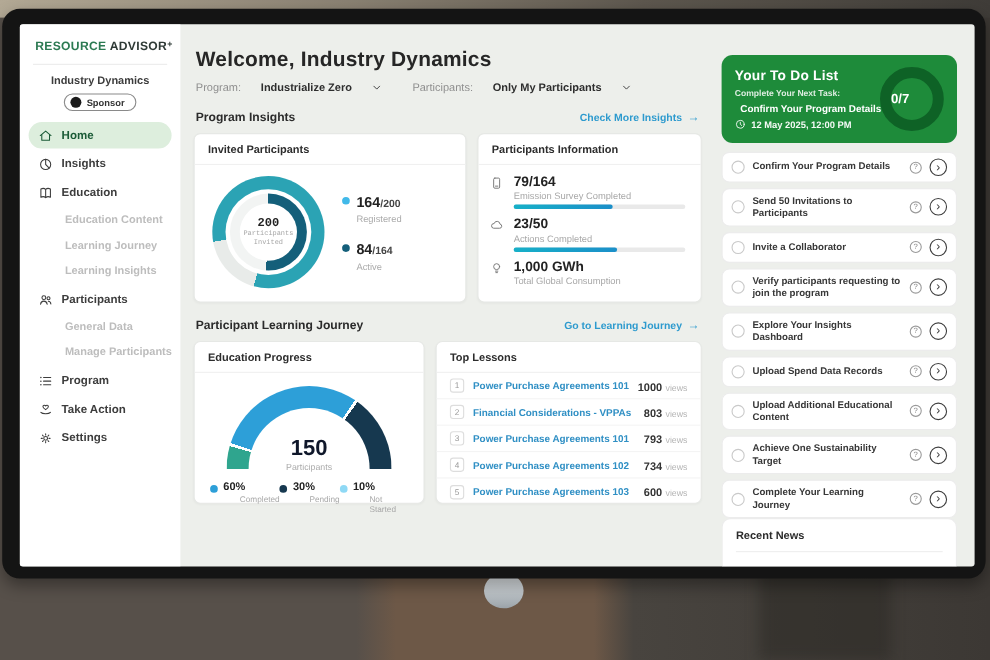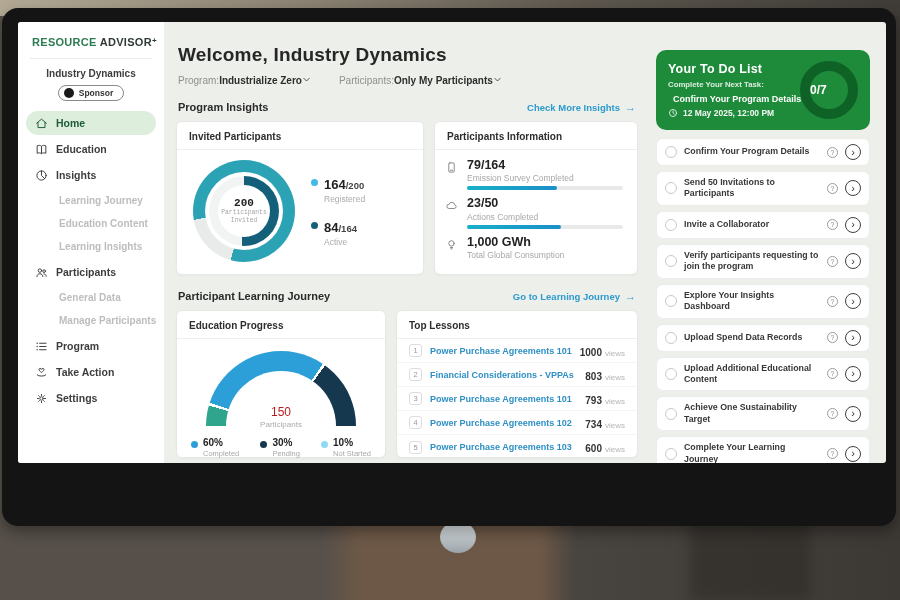--- a/index.html
+++ b/index.html
@@ -4,41 +4,41 @@
 <style>
   * { margin:0; padding:0; box-sizing:border-box; }
   html,body { width:900px; height:600px; overflow:hidden; font-family:"Liberation Sans","DejaVu Sans",sans-serif; }
   body { position:relative; background:linear-gradient(to right,#57504a 0%,#57504a 36%,#6d5847 40%,#6d5847 60%,#48443f 64%,#3c3834 100%); }
 
   .bg-top { position:absolute; left:0; top:0; width:900px; height:16px; background:linear-gradient(to right,#b3a995 0%,#8a8172 35%,#5d574e 65%,#3f3c38 100%); }
   .bg-band { position:absolute; left:690px; top:514px; width:120px; height:86px; background:rgba(40,37,34,.45); filter:blur(6px); }
   .stand { position:absolute; left:440px; top:521px; width:36px; height:32px; border-radius:50%; background:linear-gradient(#eef2f4,#9aa2a8); }
 
   .monitor { position:absolute; left:2px; top:8px; width:894px; height:518px; background:#141414; border-radius:16px; box-shadow:0 6px 14px rgba(0,0,0,.35); }
-  .screen { position:absolute; left:16px; top:14px; width:868px; height:441px; background:#edefeb; border-radius:3px; display:flex; overflow:hidden; }
+  .screen { position:absolute; left:16px; top:14px; width:868px; height:493px; background:#edefeb; border-radius:3px; display:flex; overflow:hidden; }
 
   
   .sidebar { width:146px; background:#ffffff; padding-top:14px; flex:none; }
   .logo { padding:0 14px; font-size:11px; font-weight:800; letter-spacing:.3px; white-space:nowrap; }
   .lg1 { color:#2c7a52; } .lg2 { color:#2f3a36; margin-left:3px; } .lgp { color:#2f3a36; font-size:8px; vertical-align:top; }
   .sb-div { height:1px; background:#ececec; margin:10px 12px 9px; }
   .org { text-align:center; font-size:10px; font-weight:700; color:#3c3c3c; }
   .badge { margin:6px auto 0; width:fit-content; border:1px solid #8a8a8a; border-radius:11px; padding:2px 10px 2px 5px; display:flex; gap:5px; align-items:center; font-size:8.5px; font-weight:700; color:#333; cursor:pointer; }
   .badge-dot { width:10px; height:10px; border-radius:50%; background:#1a1a1a; flex:none; }
   nav { margin-top:10px; }
   .nav-item { display:flex; align-items:center; gap:8px; height:24px; margin:2px 8px; padding:0 9px; border-radius:12px; font-size:10.5px; font-weight:700; color:#3d3d3d; cursor:pointer; }
   .nav-item.active { background:#ddeedd; color:#1c5c38; }
   .nav-item svg { flex:none; }
   .nav-sub { height:23px; line-height:23px; padding-left:41px; font-size:10px; color:#bdbdbd; font-weight:600; cursor:pointer; }
 
   
   .main { flex:1; min-width:0; padding:22px 10px 0 12px; }
   h1 { font-size:19px; font-weight:800; color:#262626; letter-spacing:.2px; margin:0 0 9px 2px; }
   .filters { display:flex; align-items:center; font-size:10px; color:#8f8f8f; margin-left:2px; }
-  .fgroup { display:flex; gap:0; margin-right:28px; }
+  .fgroup { display:flex; gap:18px; margin-right:28px; }
   .fval { font-weight:800; color:#2e2e2e; cursor:pointer; }
   .sec-row { display:flex; justify-content:space-between; align-items:center; margin:15px 2px 8px; }
   h2 { font-size:11px; font-weight:800; color:#2b2b2b; }
   .link { color:#2d9ace; font-size:9.5px; font-weight:700; display:flex; gap:5px; align-items:center; cursor:pointer; }
   .arr { font-size:11px; }
 
   .cards { display:flex; gap:10px; }
   .card { background:#fff; border:1px solid #e6e8e5; border-radius:6px; box-shadow:0 1px 2px rgba(0,0,0,.03); }
   .card-title { font-size:10px; font-weight:800; color:#2d2d2d; padding:9px 12px 7px; border-bottom:1px solid #f0f0f0; }
 
@@ -66,26 +66,26 @@
   .m-val { font-size:12.5px; font-weight:800; color:#222; line-height:1.15; }
   .m-lb { font-size:8.5px; color:#a8a8a8; margin:1px 0 3px; }
   .m-track { height:4px; background:#e9e9e9; border-radius:2px; width:100%; }
   .m-fill { height:4px; border-radius:2px; background:linear-gradient(to right,#17b0c8,#1b8fc9); width:0; }
 
   .edu-card { width:218px; height:148px; }
   .gauge-wrap { width:150px; height:78px; margin:12px auto 0; position:relative; overflow:hidden; }
   .g-circle { position:absolute; left:0; top:0; width:150px; height:150px; border-radius:50%; }
   .g-hole { position:absolute; left:20px; top:20px; width:110px; height:110px; border-radius:50%; background:#fff; }
   .g-center { position:absolute; left:0; right:0; bottom:0; text-align:center; }
-  .g-val { font-size:12px; font-weight:400; color:#b91c1c; line-height:1; }
+  .g-val { font-size:20px; font-weight:700; color:#0f172a; line-height:1; }
   .g-lb { font-size:8px; color:#ababab; margin-top:2px; }
   .g-legend { display:flex; justify-content:space-between; padding:8px 14px 0; }
   .gl-item { display:flex; gap:5px; align-items:flex-start; }
   .gl-val { font-size:10px; font-weight:800; color:#222; line-height:1.1; }
-  .gl-lb { font-size:7.5px; color:#a8a8a8; margin-top:1px; }
+  .gl-lb { font-size:7.5px; color:#a8a8a8; margin-top:1px;margin-left:15px; }
 
   .lessons-card { flex:1; height:148px; }
   .ls-row { display:flex; align-items:center; gap:8px; padding:0 12px; height:24px; border-bottom:1px solid #f4f4f4; }
   .ls-row:last-child { border-bottom:none; }
   .rank { width:13px; height:13px; border:1px solid #ddd; border-radius:3px; font-size:7.5px; color:#999; display:flex; align-items:center; justify-content:center; flex:none; }
   .ls-title { flex:1; font-size:9px; font-weight:700; color:#2f8fc4; cursor:pointer; white-space:nowrap; overflow:hidden; }
   .ls-views { font-size:10px; font-weight:800; color:#333; }
   .ls-vlb { font-size:8px; color:#b5b5b5; margin-left:3px; }
 
   
@@ -129,35 +129,35 @@
     </div>
     <nav>
       <div class="nav-item active">
         <svg width="13" height="13" viewBox="0 0 24 24" fill="none" stroke="currentColor" stroke-width="1.8" stroke-linecap="round" stroke-linejoin="round">
               <path d="M3 11.5 12 4l9 7.5"></path>
               <path d="M5.5 10v9.5h13V10"></path>
             </svg>
         <span>Home</span>
       </div>
       <div class="nav-item">
+        <svg width="13" height="13" viewBox="0 0 24 24" fill="none" stroke="currentColor" stroke-width="1.8" stroke-linecap="round">
+              <circle cx="12" cy="12" r="8.5"></circle>
+              <path d="M12 3.5V12l6 6"></path>
+            </svg>
+        <span>Insights</span>
+      </div>
+      <div class="nav-item">
         <svg width="13" height="13" viewBox="0 0 24 24" fill="none" stroke="currentColor" stroke-width="1.8" stroke-linejoin="round">
               <path d="M12 6c-2-2-5.5-2-8-.8V19c2.5-1.2 6-1.2 8 .8 2-2 5.5-2 8-.8V5.2C17.5 4 14 4 12 6Z"></path>
               <path d="M12 6v13.8"></path>
             </svg>
         <span>Education</span>
       </div>
-      <div class="nav-item">
-        <svg width="13" height="13" viewBox="0 0 24 24" fill="none" stroke="currentColor" stroke-width="1.8" stroke-linecap="round">
-              <circle cx="12" cy="12" r="8.5"></circle>
-              <path d="M12 3.5V12l6 6"></path>
-            </svg>
-        <span>Insights</span>
-      </div>
+      <div class="nav-sub">Education Content</div>
       <div class="nav-sub">Learning Journey</div>
-      <div class="nav-sub">Education Content</div>
       <div class="nav-sub">Learning Insights</div>
       <div class="nav-item">
         <svg width="13" height="13" viewBox="0 0 24 24" fill="none" stroke="currentColor" stroke-width="1.8" stroke-linecap="round">
               <circle cx="9" cy="8.5" r="3.2"></circle>
               <path d="M3.5 19.5c.3-3.2 2.6-5.2 5.5-5.2s5.2 2 5.5 5.2"></path>
               <circle cx="16.8" cy="9.5" r="2.5"></circle>
               <path d="M16.5 14.6c2.3.2 4 1.9 4.2 4.4"></path>
             </svg>
         <span>Participants</span>
       </div>

